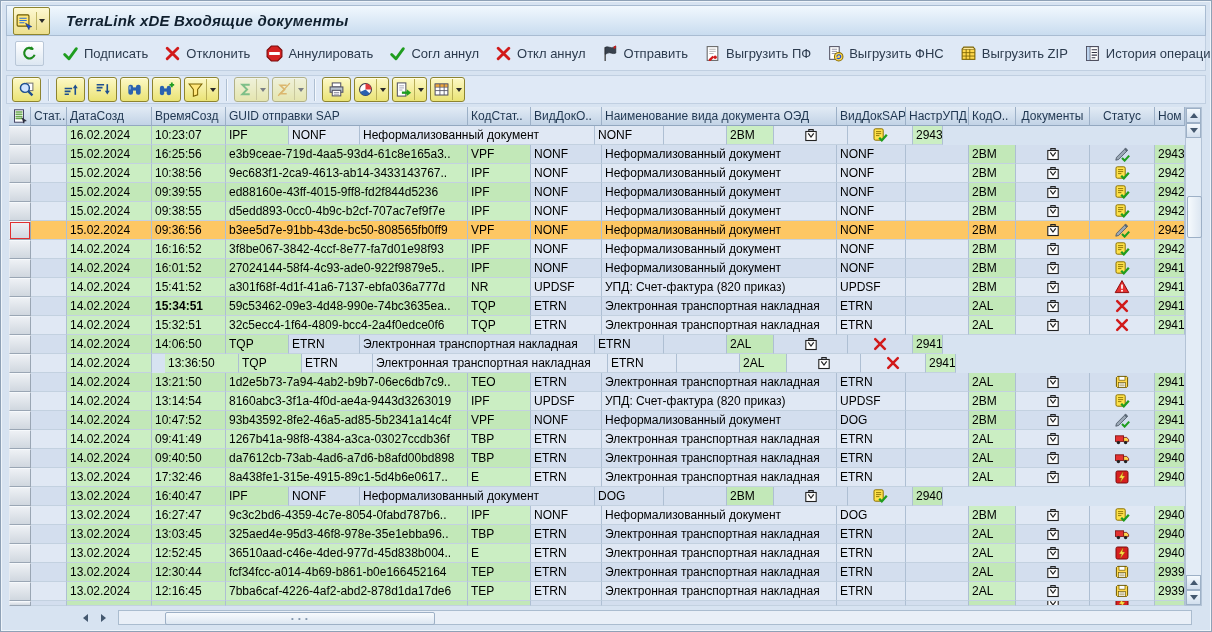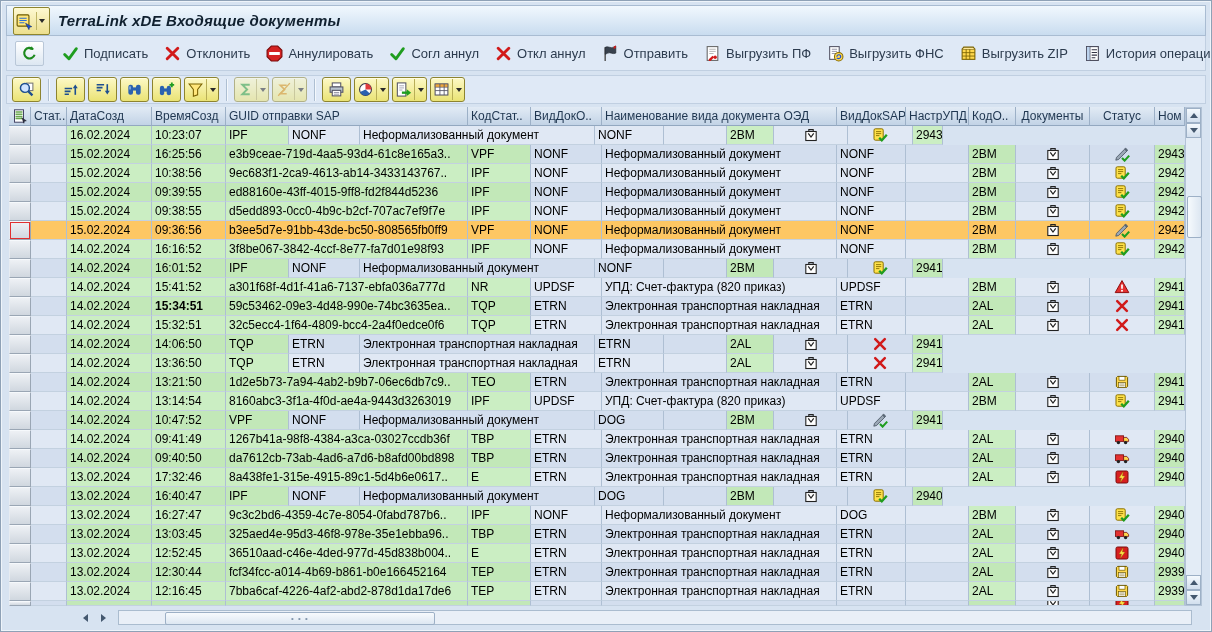--- a/index.html
+++ b/index.html
@@ -1,19 +1,19 @@
 <!DOCTYPE html>
 <html><head>
 <meta charset="utf-8">
 <style>
   html,body{margin:0;padding:0;background:#aebdd0;font-family:"Liberation Sans",sans-serif;}
   .window{width:1212px;height:632px;box-sizing:border-box;background:#d7e3f1;border:1px solid #8ea1b6;
           box-shadow:inset 0 0 0 1px #eef4fa;padding:4px 5px 0 5px;position:relative;overflow:hidden;}
   
-  .titlebar{height:31px;display:flex;align-items:center;gap:8px;
+  .titlebar{height:31px;display:flex;align-items:center;gap:16px;
             background:linear-gradient(#f1f8fe,#c9dcef);border:1px solid #a9bcd2;padding:0 6px;box-sizing:border-box;}
   .menu-btn{display:flex;align-items:center;height:24px;background:linear-gradient(#fef9d2,#ecdf8e);
             border:1px solid #8d8430;border-radius:2px;padding:1px 2px;cursor:pointer;}
   .menu-btn .dd{width:10px;display:flex;justify-content:center;align-items:center;border-left:1px solid #bfb565;height:18px;margin-left:2px;}
   .caret{width:0;height:0;border-left:3.5px solid transparent;border-right:3.5px solid transparent;border-top:4.5px solid #2a2a2a;}
   .title{font-size:15px;font-weight:bold;font-style:italic;color:#10202f;letter-spacing:.2px;}
   
   .app-toolbar{height:35px;display:flex;align-items:center;background:#dfe9f6;border:1px solid #c0cfe1;border-top:none;
                padding:0 8px;box-sizing:border-box;}
   .tbtn{display:flex;align-items:center;gap:5px;padding:3px 8px;font-size:13px;color:#2c3b4e;white-space:nowrap;cursor:pointer;border-radius:2px;}
@@ -580,20 +580,21 @@
               </svg>
             </span>
           </div>
           <div class="cell green-e" style="width: 30px;">2942</div>
         </div>
         <div class="t-row">
           <div class="cell selcell" style="width: 22px;"></div>
           <div class="cell blue-o" style="width: 36px;"></div>
           <div class="cell green-o" style="width: 85px;">14.02.2024</div>
           <div class="cell green-o" style="width: 74px;">16:01:52</div>
+          <div class="cell green-o" style="width: 242px;">27024144-58f4-4c93-ade0-922f9879e5..</div>
           <div class="cell green-o" style="width: 63px;">IPF</div>
           <div class="cell blue-o" style="width: 71px;">NONF</div>
           <div class="cell blue-o" style="width: 235px;">Неформализованный документ</div>
           <div class="cell blue-o" style="width: 69px;">NONF</div>
           <div class="cell blue-o" style="width: 63px;"></div>
           <div class="cell green-o" style="width: 47px;">2BM</div>
           <div class="cell blue-o icon-cell" style="width: 74px;">
             <span class="ic">
               <svg viewBox="0 0 16 16">
                 <path d="M5.8 4.5V2.6h4.4v1.9" fill="none" stroke="#222" stroke-width="1.1"></path>
@@ -734,21 +735,21 @@
                 <path d="M3.2 3.2l9.6 9.6M12.8 3.2l-9.6 9.6" stroke="#d11a1a" stroke-width="2.5" stroke-linecap="round"></path>
               </svg>
             </span>
           </div>
           <div class="cell green-o" style="width: 30px;">2941</div>
         </div>
         <div class="t-row">
           <div class="cell selcell" style="width: 22px;"></div>
           <div class="cell blue-e" style="width: 36px;"></div>
           <div class="cell green-e" style="width: 85px;">14.02.2024</div>
-          <div class="cell green-e" style="width: 74px;">13:36:50</div>
+          <div class="cell green-e" style="width: 74px; margin-left: 13px;">13:36:50</div>
           <div class="cell green-e" style="width: 63px;">TQP</div>
           <div class="cell blue-e" style="width: 71px;">ETRN</div>
           <div class="cell blue-e" style="width: 235px;">Электронная транспортная накладная</div>
           <div class="cell blue-e" style="width: 69px;">ETRN</div>
           <div class="cell blue-e" style="width: 63px;"></div>
           <div class="cell green-e" style="width: 47px;">2AL</div>
           <div class="cell blue-e icon-cell" style="width: 74px;">
             <span class="ic">
               <svg viewBox="0 0 16 16">
                 <path d="M5.8 4.5V2.6h4.4v1.9" fill="none" stroke="#222" stroke-width="1.1"></path>
@@ -830,20 +831,21 @@
               </svg>
             </span>
           </div>
           <div class="cell green-e" style="width: 30px;">2941</div>
         </div>
         <div class="t-row">
           <div class="cell selcell" style="width: 22px;"></div>
           <div class="cell blue-o" style="width: 36px;"></div>
           <div class="cell green-o" style="width: 85px;">14.02.2024</div>
           <div class="cell green-o" style="width: 74px;">10:47:52</div>
+          <div class="cell green-o" style="width: 242px;">93b43592-8fe2-46a5-ad85-5b2341a14c4f</div>
           <div class="cell green-o" style="width: 63px;">VPF</div>
           <div class="cell blue-o" style="width: 71px;">NONF</div>
           <div class="cell blue-o" style="width: 235px;">Неформализованный документ</div>
           <div class="cell blue-o" style="width: 69px;">DOG</div>
           <div class="cell blue-o" style="width: 63px;"></div>
           <div class="cell green-o" style="width: 47px;">2BM</div>
           <div class="cell blue-o icon-cell" style="width: 74px;">
             <span class="ic">
               <svg viewBox="0 0 16 16">
                 <path d="M5.8 4.5V2.6h4.4v1.9" fill="none" stroke="#222" stroke-width="1.1"></path>

